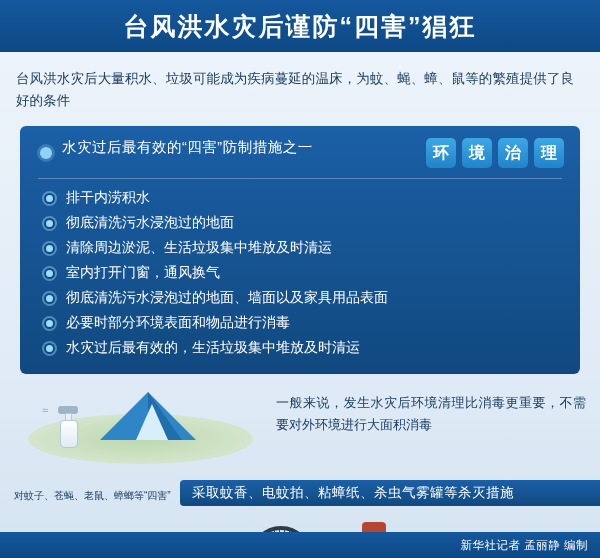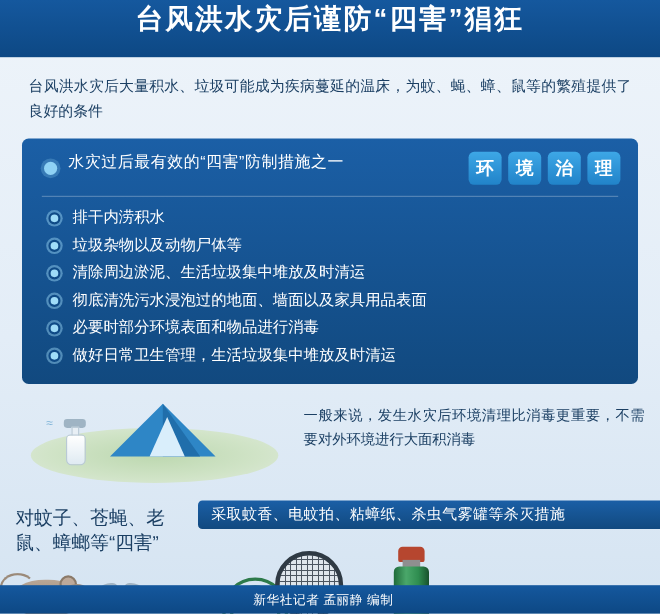--- a/index.html
+++ b/index.html
@@ -20,32 +20,33 @@
     background: linear-gradient(180deg, #eef4fa 0%, #e3edf7 55%, #d5e4f2 100%);
     box-sizing: border-box;
     overflow: hidden;
   }
   
   .header {
     position: relative;
     height: 52px;
     background: linear-gradient(180deg, #15589e 0%, #0d4884 100%);
     display: flex;
+    align-items: center;
     justify-content: center;
   }
   .header-title {
     color: #ffffff;
     font-size: 25px;
     font-weight: bold;
     letter-spacing: 2px;
     white-space: nowrap;
   }
   
   .intro {
-    margin: 16px 26px 0 26px;
+    margin: 16px 26px 0 16px;
     color: #1b3f63;
     font-size: 13.5px;
     line-height: 22px;
     text-align: justify;
   }
   
   .panel {
     position: relative;
     margin: 14px 20px 0 20px;
     background: linear-gradient(180deg, #1b5fa6 0%, #11497f 100%);
@@ -238,21 +239,21 @@
     position: relative;
     margin-top: 4px;
     height: 150px;
   }
   .pest-label {
     position: absolute;
     left: 14px;
     top: 10px;
     width: 160px;
     color: #1b3f63;
-    font-size: 17px;
+    font-size: 10px;
     line-height: 23px;
   }
   .action-banner {
     position: absolute;
     left: 180px;
     top: 6px;
     width: 485px;
     height: 26px;
     background: linear-gradient(180deg, #1b5fa6 0%, #11497f 100%);
     border-radius: 4px;
@@ -422,21 +423,21 @@
   
   .footer {
     position: absolute;
     left: 0;
     right: 0;
     bottom: 0;
     height: 26px;
     background: linear-gradient(180deg, #15589e 0%, #0d4884 100%);
     display: flex;
     align-items: center;
-    justify-content: center;
+    justify-content: flex-end;
     padding-right: 12px;
     box-sizing: border-box;
   }
   .footer-credit {
     color: #ffffff;
     font-size: 11.5px;
     letter-spacing: 0.5px;
   }
   .xinhua-logo {
     position: absolute;
@@ -477,37 +478,41 @@
       </div>
     </div>
     <div class="divider-line"></div>
     <ul class="measure-list">
       <li class="measure-item">
         <span class="bullet-dot"></span>
         <span>排干内涝积水</span>
       </li>
       <li class="measure-item">
         <span class="bullet-dot"></span>
-        <span>垃圾杂物以及动物尸体等</span>
+        <span>彻底清洗污水浸泡过的地面</span>
       </li>
       <li class="measure-item">
         <span class="bullet-dot"></span>
         <span>清除周边淤泥、生活垃圾集中堆放及时清运</span>
       </li>
       <li class="measure-item">
         <span class="bullet-dot"></span>
+        <span>室内打开门窗，通风换气</span>
+      </li>
+      <li class="measure-item">
+        <span class="bullet-dot"></span>
         <span>彻底清洗污水浸泡过的地面、墙面以及家具用品表面</span>
       </li>
       <li class="measure-item">
         <span class="bullet-dot"></span>
         <span>必要时部分环境表面和物品进行消毒</span>
       </li>
       <li class="measure-item">
         <span class="bullet-dot"></span>
-        <span>做好日常卫生管理，生活垃圾集中堆放及时清运</span>
+        <span>水灾过后最有效的，生活垃圾集中堆放及时清运</span>
       </li>
     </ul>
   </div>
 
   <div class="mid">
     <div class="tent-scene">
       <div class="ground-ellipse"></div>
       <div class="tent"></div>
       <div class="tent-shadow"></div>
       <div class="tent-inner"></div>

